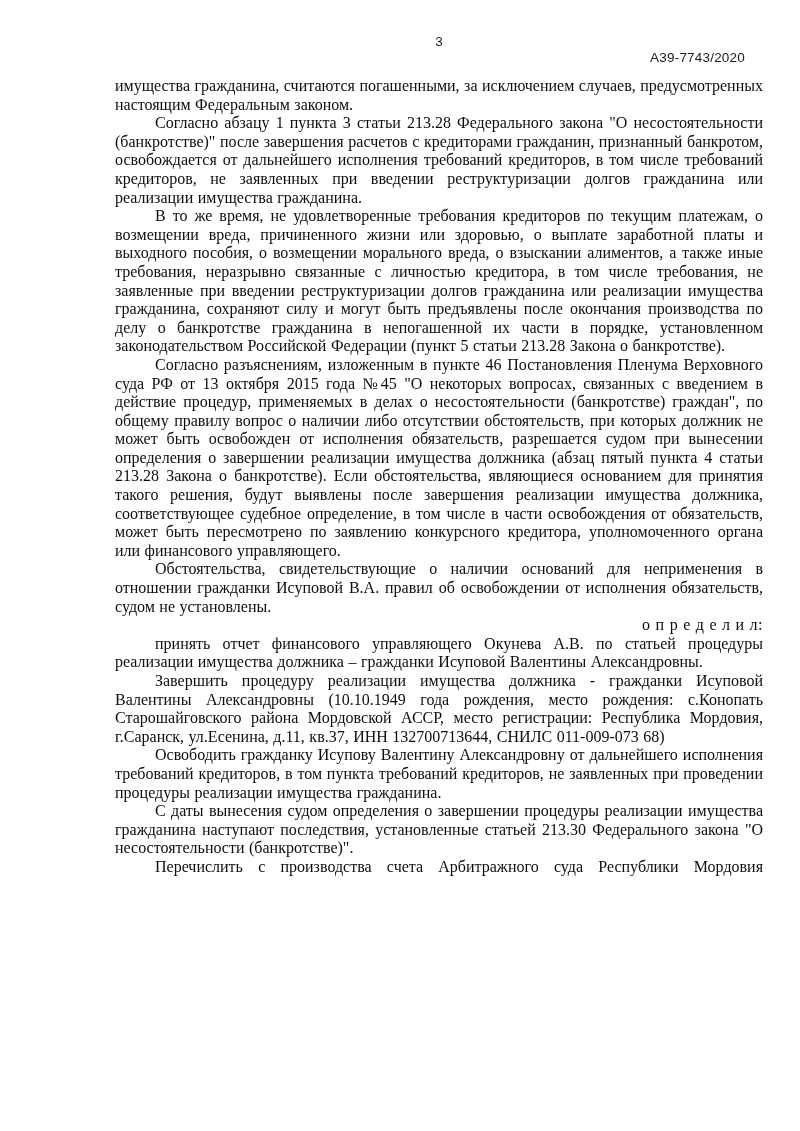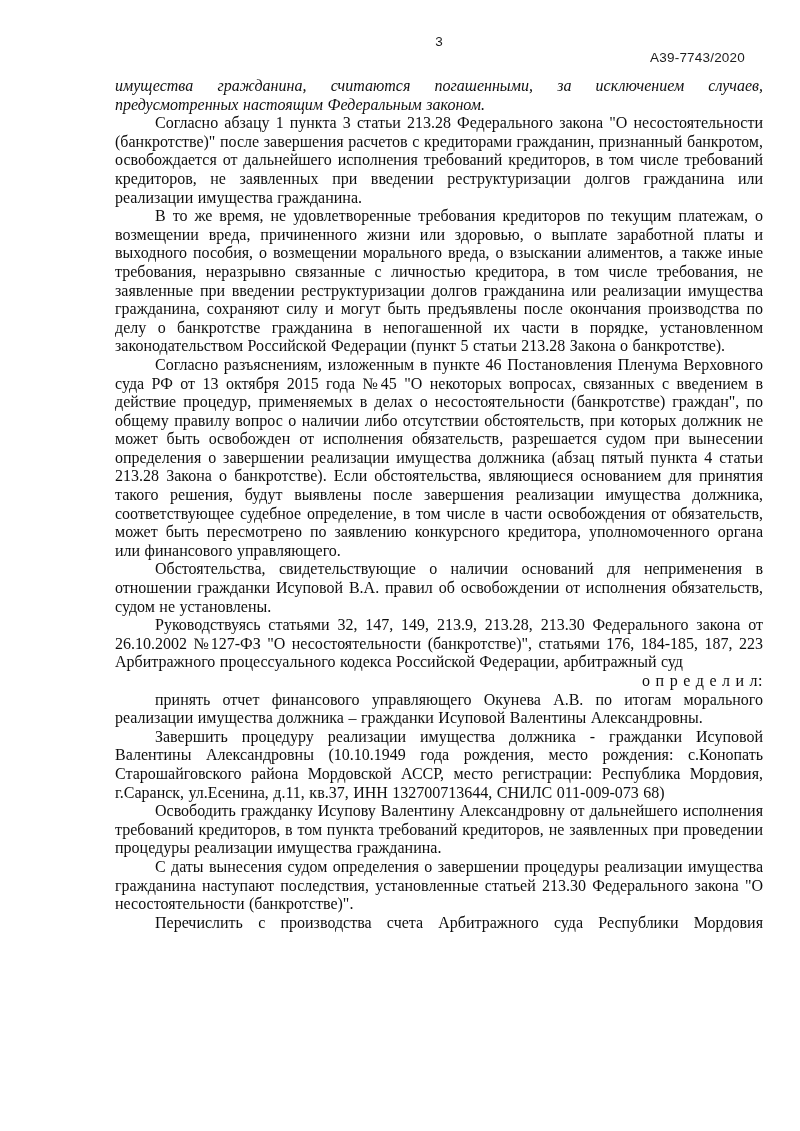--- a/index.html
+++ b/index.html
@@ -47,21 +47,20 @@
   }
   .doc-body p {
     margin: 0;
     padding: 0;
     text-align: justify;
     text-indent: 40px;
     word-spacing: 0.5px;
   }
   .doc-body p.cont {
     text-indent: 0;
-    font-style: italic;
   }
   .doc-body p.center {
     text-indent: 0;
     text-align: right;
     letter-spacing: 0.5px;
   }
   .doc-body p.stretch {
     text-align-last: justify;
   }
 </style>
@@ -74,22 +73,21 @@
     <span class="page-number">3</span>
     <span class="case-number">А39-7743/2020</span>
   </div>
 
   <div class="doc-body">
     <p class="cont">имущества гражданина, считаются погашенными, за исключением случаев, предусмотренных настоящим Федеральным законом.</p>
     <p>Согласно абзацу 1 пункта 3 статьи 213.28 Федерального закона "О несостоятельности (банкротстве)" после завершения расчетов с кредиторами гражданин, признанный банкротом, освобождается от дальнейшего исполнения требований кредиторов, в том числе требований кредиторов, не заявленных при введении реструктуризации долгов гражданина или реализации имущества гражданина.</p>
     <p>В то же время, не удовлетворенные требования кредиторов по текущим платежам, о возмещении вреда, причиненного жизни или здоровью, о выплате заработной платы и выходного пособия, о возмещении морального вреда, о взыскании алиментов, а также иные требования, неразрывно связанные с личностью кредитора, в том числе требования, не заявленные при введении реструктуризации долгов гражданина или реализации имущества гражданина, сохраняют силу и могут быть предъявлены после окончания производства по делу о банкротстве гражданина в непогашенной их части в порядке, установленном законодательством Российской Федерации (пункт 5 статьи 213.28 Закона о банкротстве).</p>
     <p>Согласно разъяснениям, изложенным в пункте 46 Постановления Пленума Верховного суда РФ от 13 октября 2015 года №45 "О некоторых вопросах, связанных с введением в действие процедур, применяемых в делах о несостоятельности (банкротстве) граждан", по общему правилу вопрос о наличии либо отсутствии обстоятельств, при которых должник не может быть освобожден от исполнения обязательств, разрешается судом при вынесении определения о завершении реализации имущества должника (абзац пятый пункта 4 статьи 213.28 Закона о банкротстве). Если обстоятельства, являющиеся основанием для принятия такого решения, будут выявлены после завершения реализации имущества должника, соответствующее судебное определение, в том числе в части освобождения от обязательств, может быть пересмотрено по заявлению конкурсного кредитора, уполномоченного органа или финансового управляющего.</p>
     <p>Обстоятельства, свидетельствующие о наличии оснований для неприменения в отношении гражданки Исуповой В.А. правил об освобождении от исполнения обязательств, судом не установлены.</p>
-    <p>Руководствуясь статьями 32, 147, 149, 213.9, 213.28, 213.30 Федерального закона от 26.10.2002 №127-ФЗ "О несостоятельности (банкротстве)", статьями 176, 184-185, 187, 223 Арбитражного процессуального кодекса Российской Федерации, арбитражный суд</p>
     <p class="center">о п р е д е л и л:</p>
-    <p>принять отчет финансового управляющего Окунева А.В. по итогам морального реализации имущества должника – гражданки Исуповой Валентины Александровны.</p>
+    <p>принять отчет финансового управляющего Окунева А.В. по статьей процедуры реализации имущества должника – гражданки Исуповой Валентины Александровны.</p>
     <p>Завершить процедуру реализации имущества должника - гражданки Исуповой Валентины Александровны (10.10.1949 года рождения, место рождения: с.Конопать Старошайговского района Мордовской АССР, место регистрации: Республика Мордовия, г.Саранск, ул.Есенина, д.11, кв.37, ИНН 132700713644, СНИЛС 011-009-073 68)</p>
     <p>Освободить гражданку Исупову Валентину Александровну от дальнейшего исполнения требований кредиторов, в том пункта требований кредиторов, не заявленных при проведении процедуры реализации имущества гражданина.</p>
     <p>С даты вынесения судом определения о завершении процедуры реализации имущества гражданина наступают последствия, установленные статьей 213.30 Федерального закона "О несостоятельности (банкротстве)".</p>
     <p class="stretch">Перечислить с производства счета Арбитражного суда Республики Мордовия</p>
   </div>
 
 </div>
 
 </body></html>

